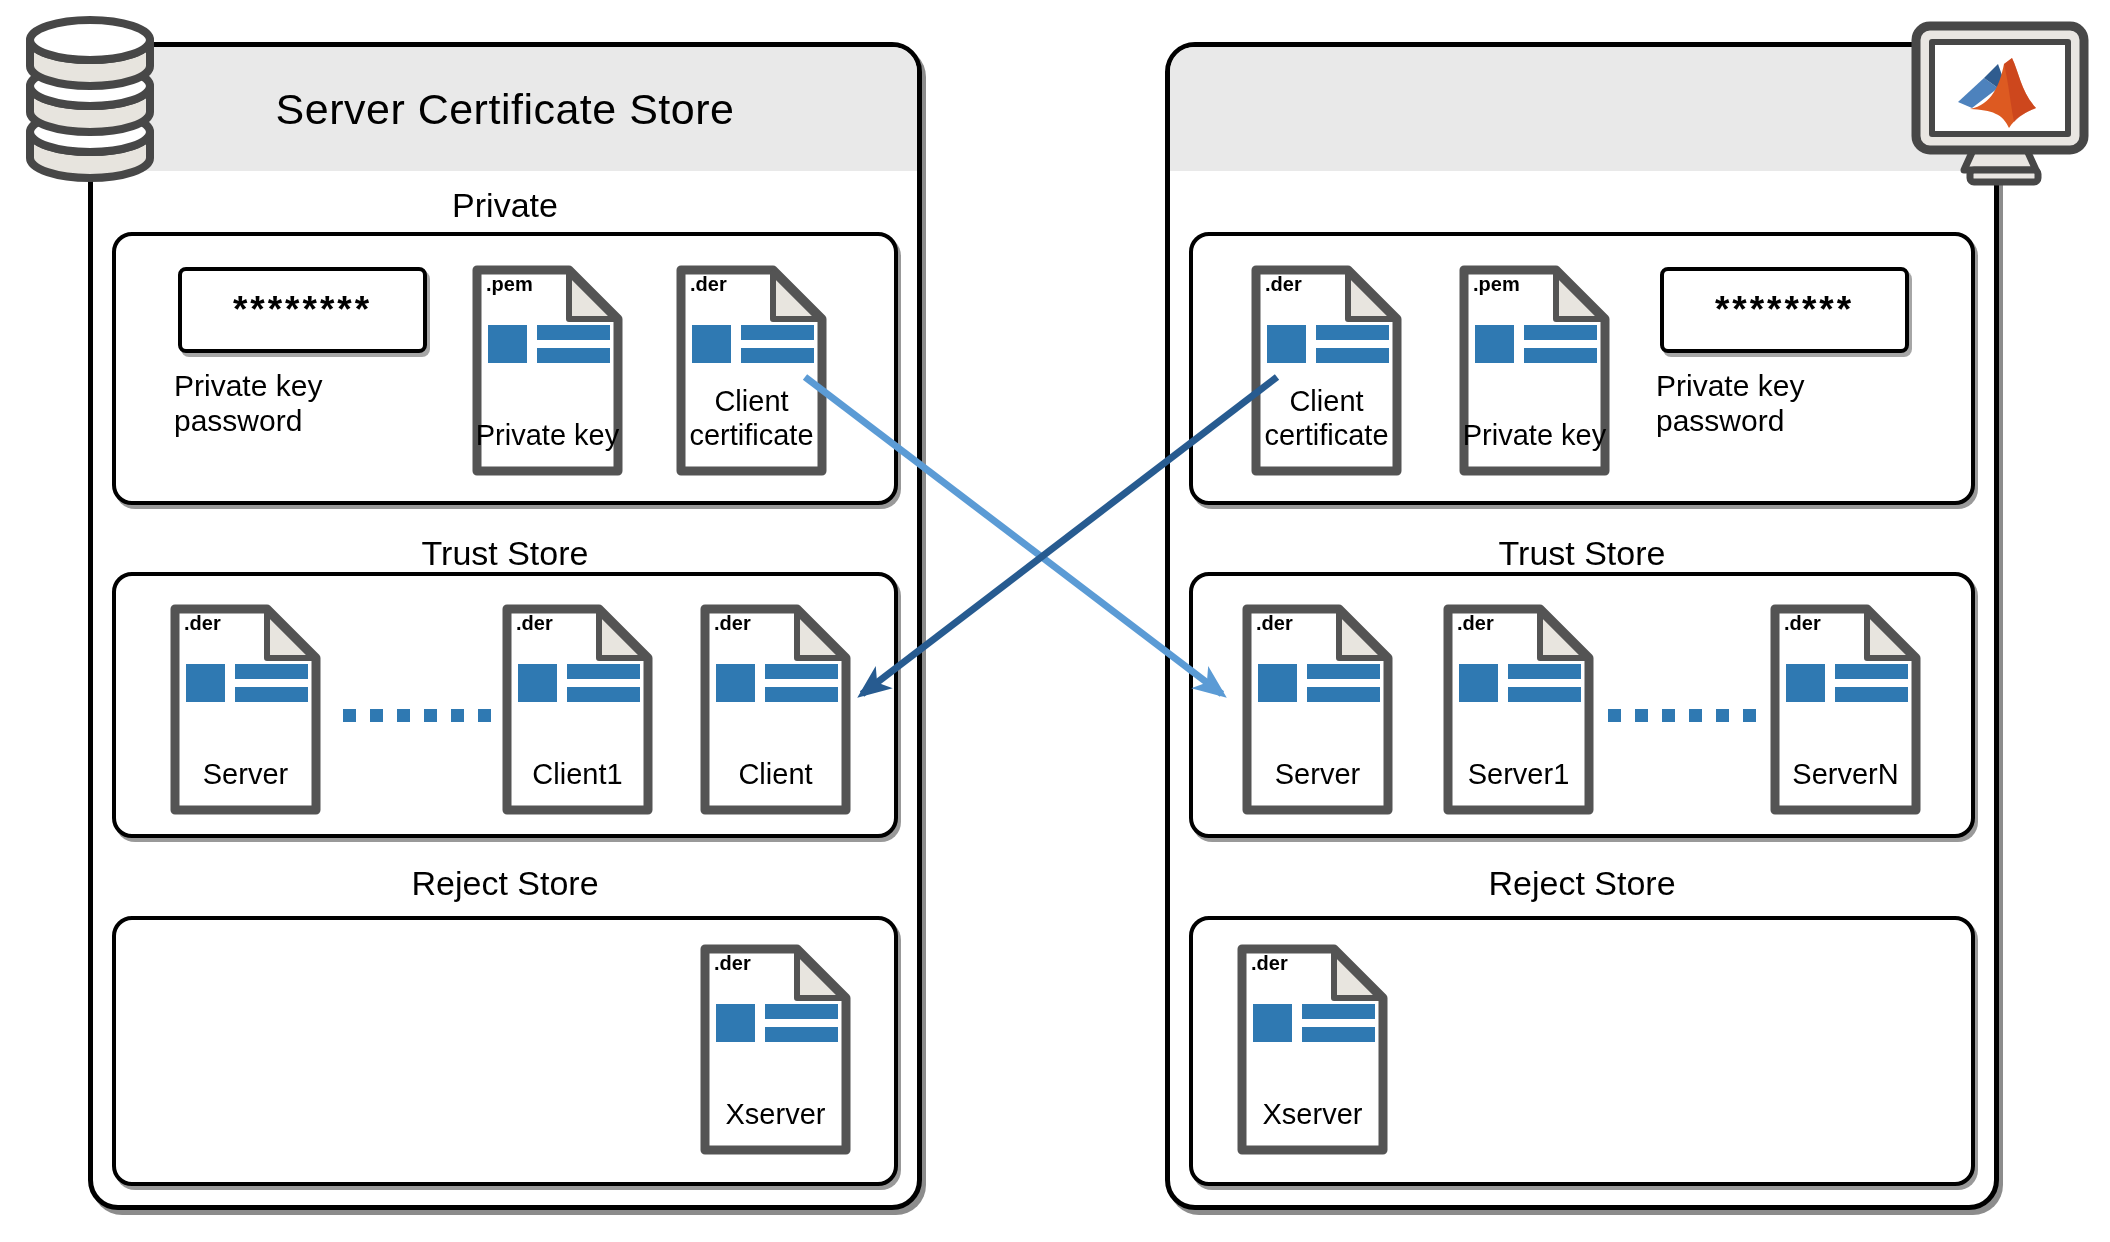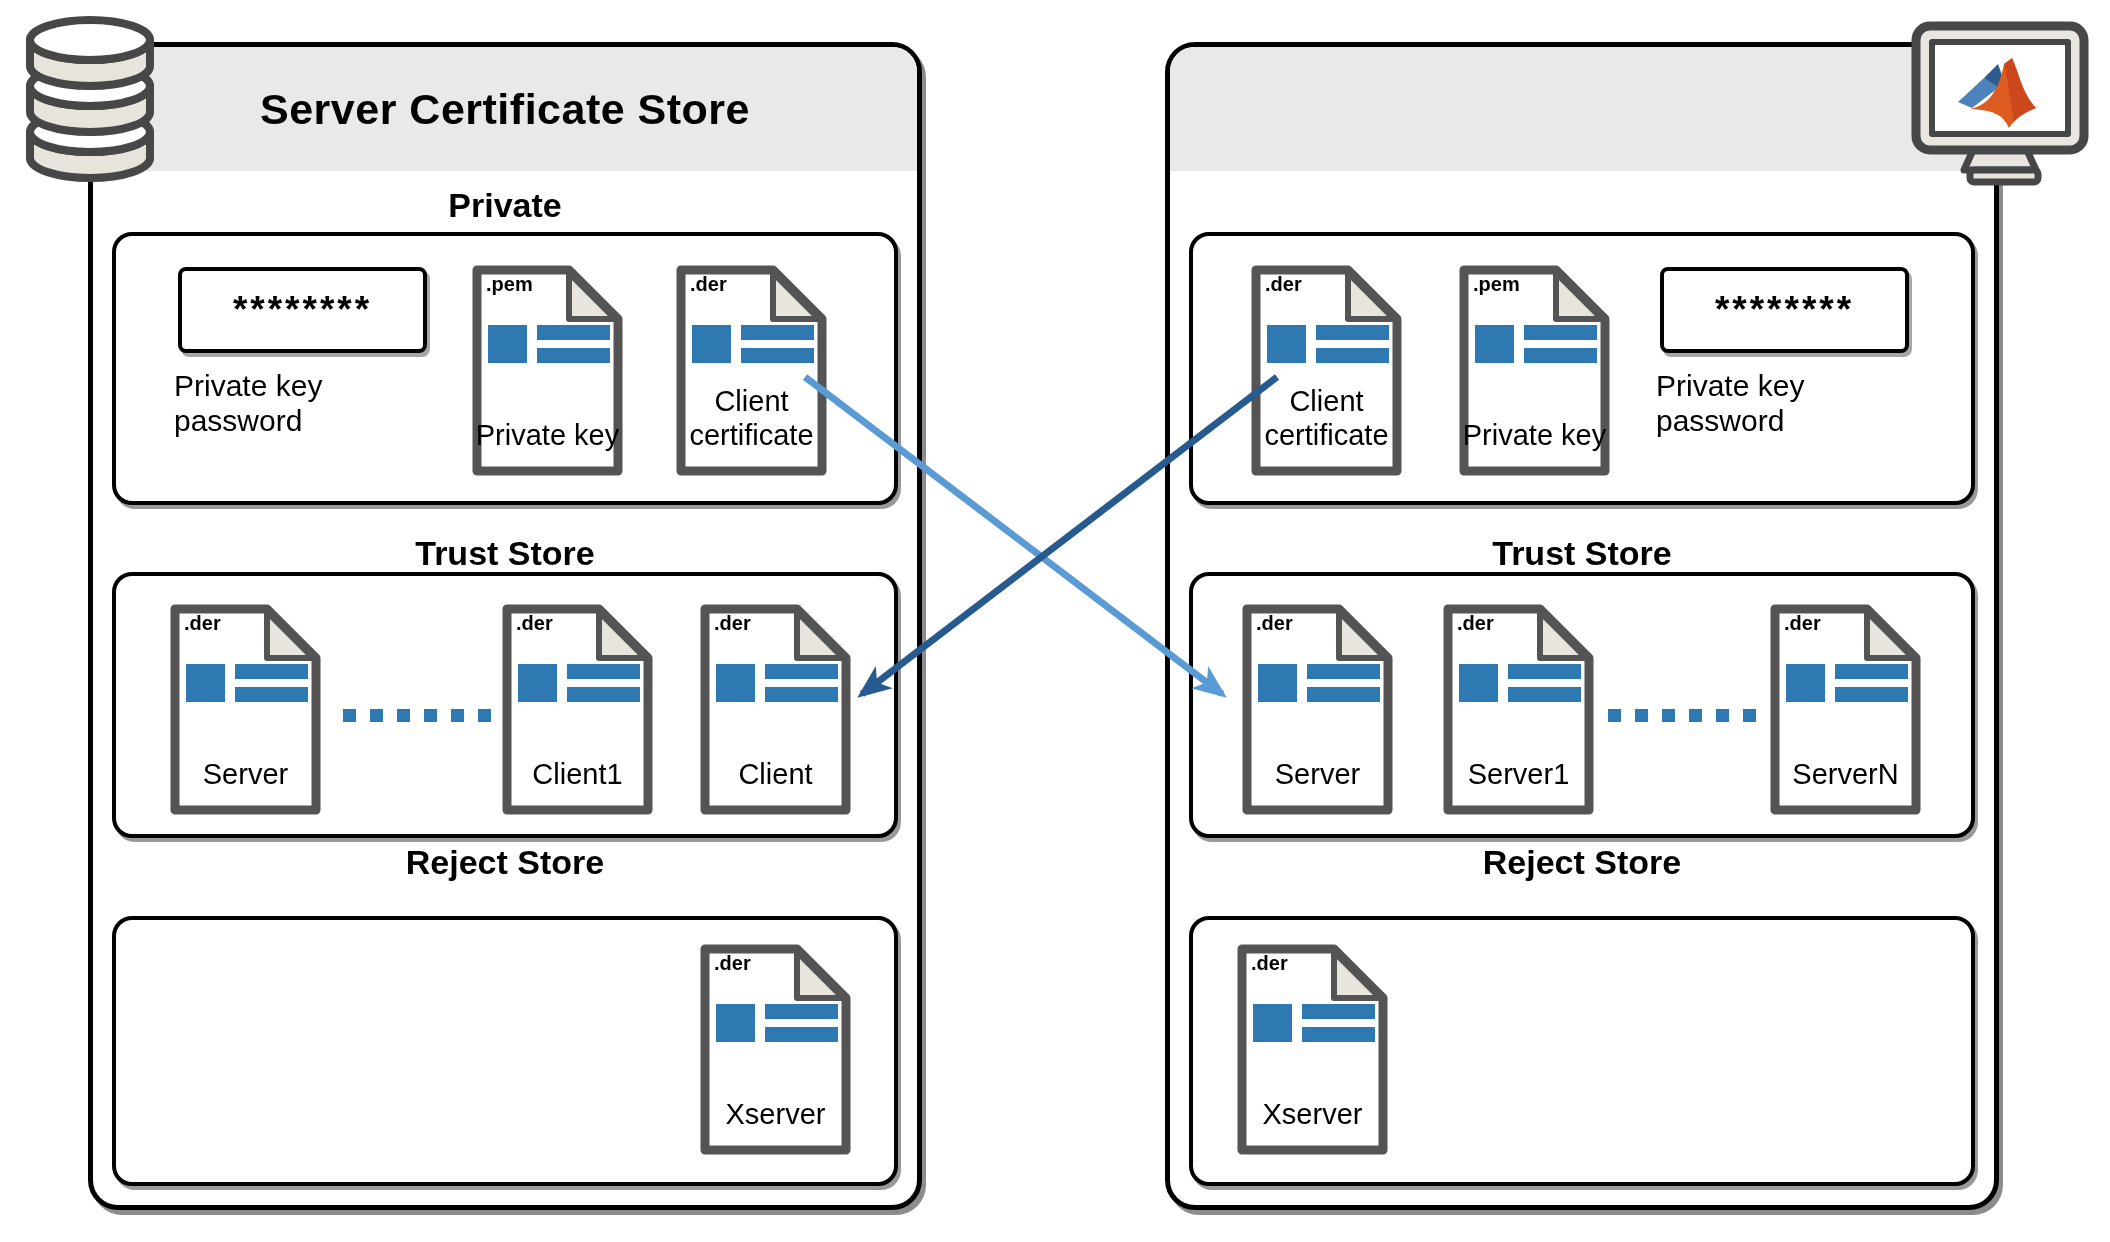--- a/index.html
+++ b/index.html
@@ -15,29 +15,29 @@
   }
   .panel.server{left:88px;}
   .panel.client{left:1165px;}
   .panel-header{
     position:absolute;top:0;left:0;right:0;height:124px;
     background:#e9e9e9;border-radius:24px 24px 0 0;
   }
   .panel-title{
     position:absolute;top:0;left:0;right:0;height:124px;
     display:flex;align-items:center;justify-content:center;
-    font-size:43px;font-weight:700;letter-spacing:.5px;
+    font-size:43px;font-weight:400;letter-spacing:.5px;
   }
   .section-label{
     position:absolute;left:0;right:0;height:40px;line-height:40px;
-    text-align:center;font-size:34px;font-weight:bold;
+    text-align:center;font-size:34px;
   }
   .lbl-row1{top:138px;}
   .lbl-row2{top:486px;}
-  .lbl-row3{top:795px;}
+  .lbl-row3{top:816px;}
   .inner-box{
     position:absolute;left:19px;width:778px;background:#fff;
     border:4px solid #000;border-radius:20px;
     box-shadow:3px 4px 0 rgba(0,0,0,.40);
   }
   .box-private{top:185px;height:265px;}
   .box-trust{top:525px;height:258px;}
   .box-reject{top:869px;height:262px;}
 
   

